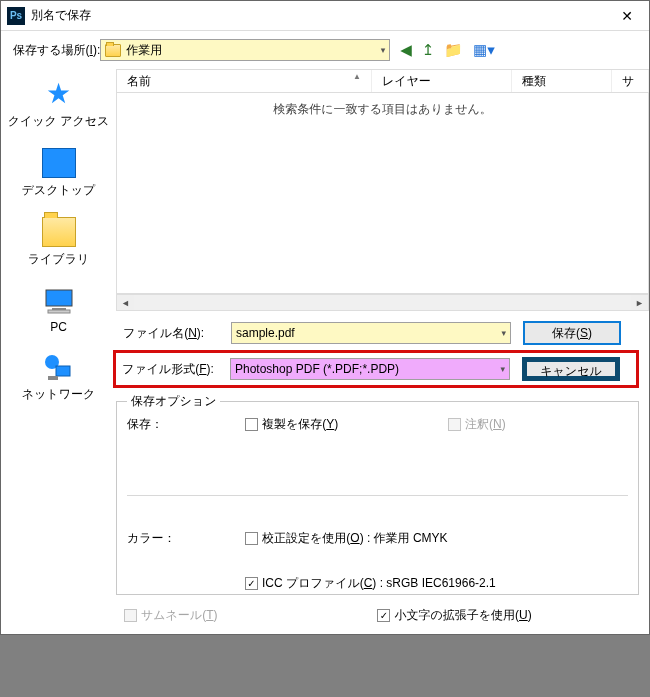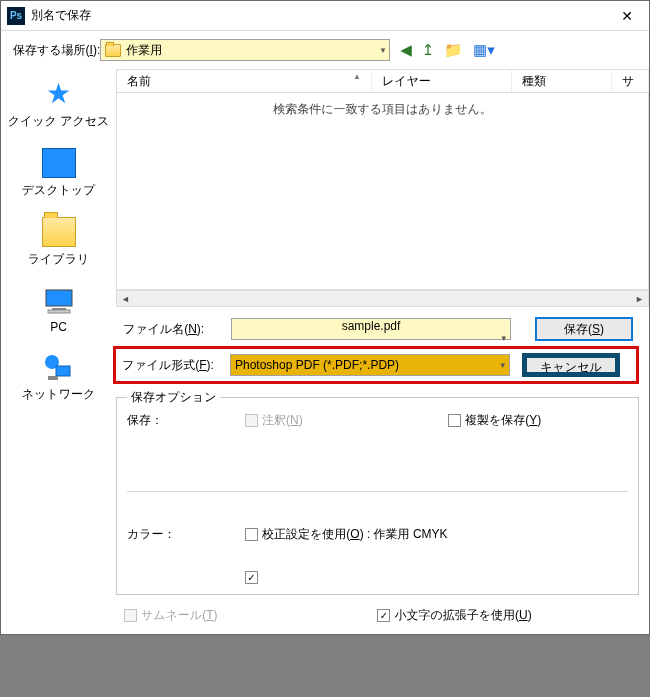--- a/index.html
+++ b/index.html
@@ -193,26 +193,25 @@
   button.dlgbtn {
     height: 24px;
     width: 100%;
     border: 5px solid #0c4a6e;
     background: #e9e9e9;
     font: inherit;
     cursor: default;
   }
   button.dlgbtn.primary {
     border: 2px solid #0b7bd6;
-    margin-left: 12px;
   }
   fieldset.opts {
     border: 1px solid #c8c8c8;
     margin: 0 10px 8px 0;
-    padding: 6px 10px 10px 10px;
+    padding: 6px 10px 2px 10px;
   }
   fieldset.opts legend { padding: 0 4px; }
   .optgrid {
     display: grid;
     grid-template-columns: 90px 175px 180px;
     row-gap: 4px;
     align-items: center;
     gap: 28px;
   }
   .chk {
@@ -327,72 +326,73 @@
       <div class="hscroll">
         <div class="sbtn">◄</div>
         <div class="track"></div>
         <div class="sbtn">►</div>
       </div>
 
       <div class="fields">
         <div class="fieldrow">
           <div class="flabel"><span>ファイル名(</span><u>N</u><span>):</span></div>
           <div class="fcontrol">
-            <div class="select-like" style="width:100%;flex-direction:column;">
+            <div class="select-like" style="width:100%;">
               <span>sample.pdf</span>
               <span class="chev">▾</span>
             </div>
           </div>
           <div class="fbtn">
             <button class="dlgbtn primary"><span>保存(</span><u>S</u><span>)</span></button>
           </div>
         </div>
 
         <div class="fieldrow highlighted">
           <div class="flabel"><span>ファイル形式(</span><u>F</u><span>):</span></div>
           <div class="fcontrol">
-            <div class="select-like" style="width:100%; background:#eab308;">
+            <div class="select-like" style="width:100%; background:#f0abfc;">
               <span>Photoshop PDF (*.PDF;*.PDP)</span>
               <span class="chev">▾</span>
             </div>
           </div>
           <div class="fbtn">
             <button class="dlgbtn">キャンセル</button>
           </div>
         </div>
 
         <fieldset class="opts">
           <legend>保存オプション</legend>
           <div class="optgrid">
             <div>保存：</div>
+            <label class="chk">
+                <span class="box"></span>
+                <span><span>複製を保存(</span><u>Y</u><span>)</span></span>
+              </label>
             <label class="chk disabled">
                 <span class="box"></span>
                 <span><span>注釈(</span><u>N</u><span>)</span></span>
-              </label>
-            <label class="chk">
-                <span class="box"></span>
-                <span><span>複製を保存(</span><u>Y</u><span>)</span></span>
               </label>
 
             <div></div>
 
             <div></div>
             <div></div>
 
             <div class="sep"></div>
 
             <div>カラー：</div>
             <label class="chk" style="grid-column: 2 / span 2;">
                 <span class="box"></span>
                 <span><span>校正設定を使用(</span><u>O</u><span>) : 作業用 CMYK</span></span>
               </label>
 
             <div></div>
             <label class="chk" style="grid-column: 2 / span 2;">
                 <span class="box">✓</span>
+                <span><span>ICC プロファイル(</span><u>C</u><span>) : sRGB IEC61966-2.1</span></span>
               </label>
           </div>
         </fieldset>
       </div>
 
       <div class="footerrow">
         <label class="chk disabled left">
             <span class="box"></span>
             <span><span>サムネール(</span><u>T</u><span>)</span></span>
           </label>

